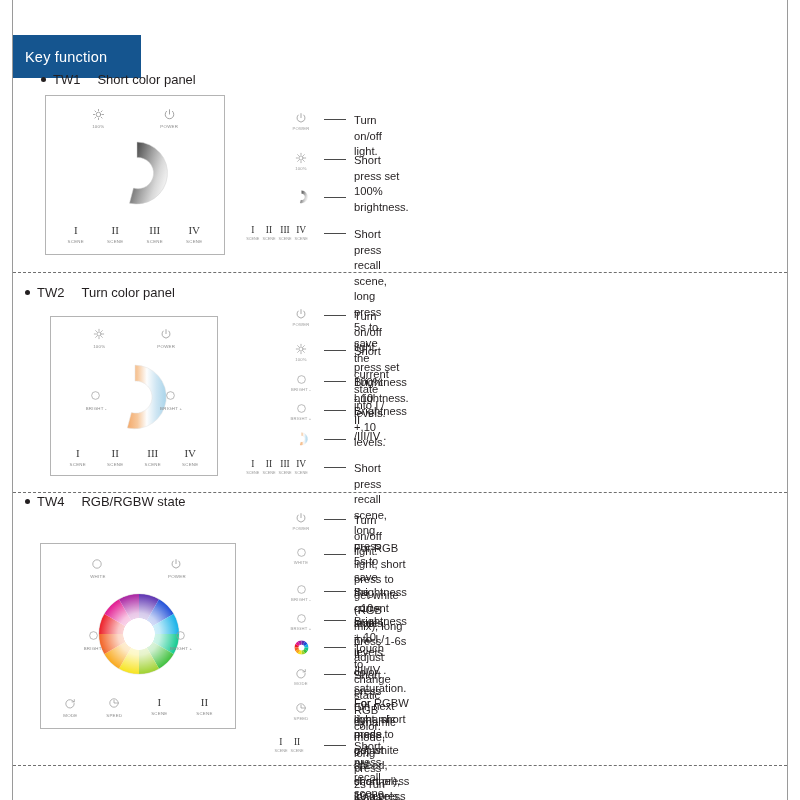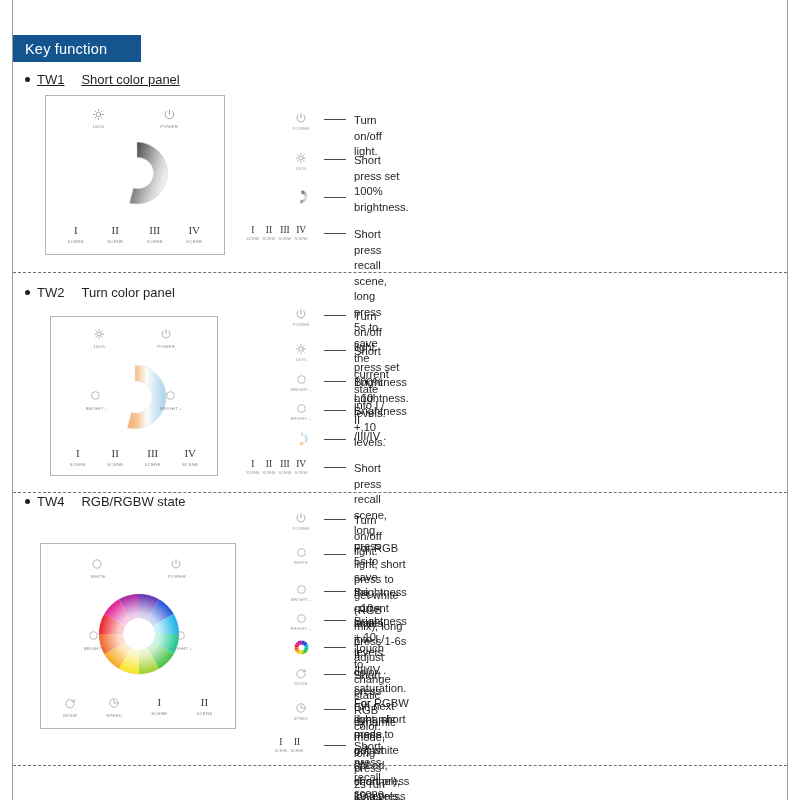--- a/index.html
+++ b/index.html
@@ -21,21 +21,21 @@
     background: #9a9a9a;
   }
   .frame-right {
     position: absolute; left: 787px; top: 0; width: 1px; height: 800px;
     background: #9a9a9a;
   }
   
   .key-badge {
     position: absolute;
     left: 13px; top: 35px;
-    width: 128px; height: 27px;
+    width: 128px; height: 43px;
     background: #15558f;
     color: #ffffff;
     font-size: 14.5px;
     letter-spacing: .2px;
     display: flex; align-items: center;
     padding-left: 12px;
     box-sizing: border-box;
   }
   
   .hr-dash {
@@ -136,21 +136,21 @@
 
 <div id="page">
 
   <div class="frame-left"></div>
   <div class="frame-right"></div>
 
   <div class="key-badge" style="background: rgb(21, 85, 143);">
     <span>Key function</span>
   </div>
 
-  <div class="sect-title" style="left:25px; top:72px;text-decoration:underline;">
+  <div class="sect-title" style="left:41px; top:72px;">
     <span class="bullet"></span>
     <span class="code">TW1</span>
     <span>Short color panel</span>
   </div>
 
   <div class="panel" style="left:45px; top:95px; width:180px; height:160px;">
     <div class="row-top" style="top:12px; padding:0 18px;">
       <div class="pbtn">
         <span class="icon-sun">
           <svg width="13" height="13" viewBox="0 0 24 24" fill="none" stroke="#8f8f8f" stroke-width="1.4" stroke-linecap="round">

